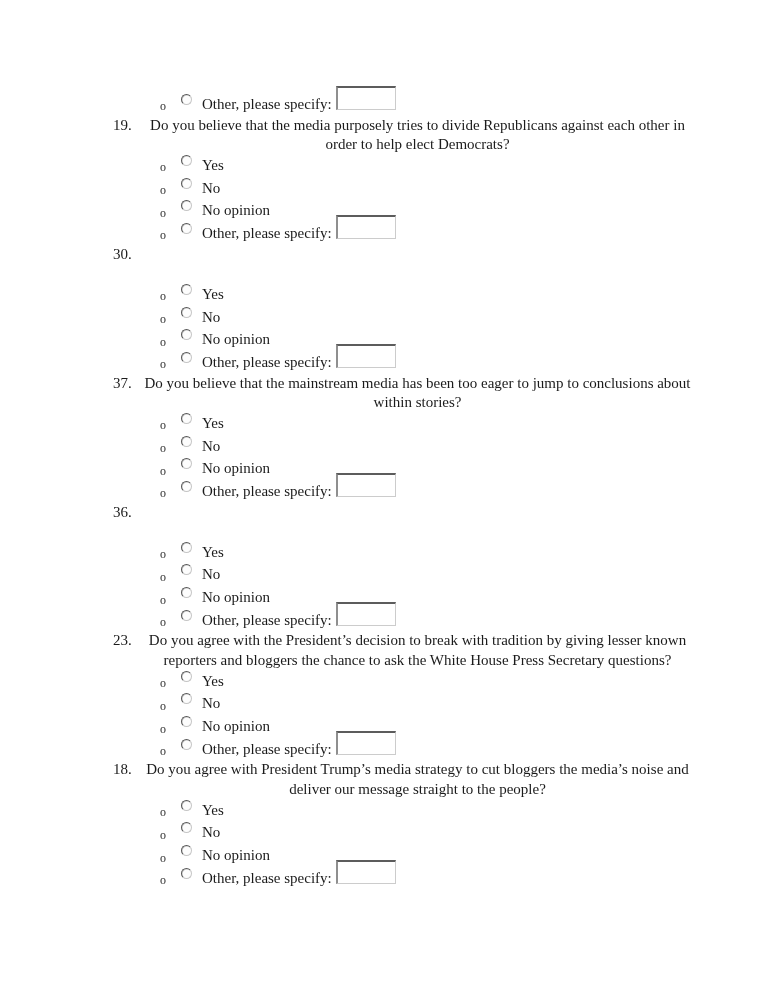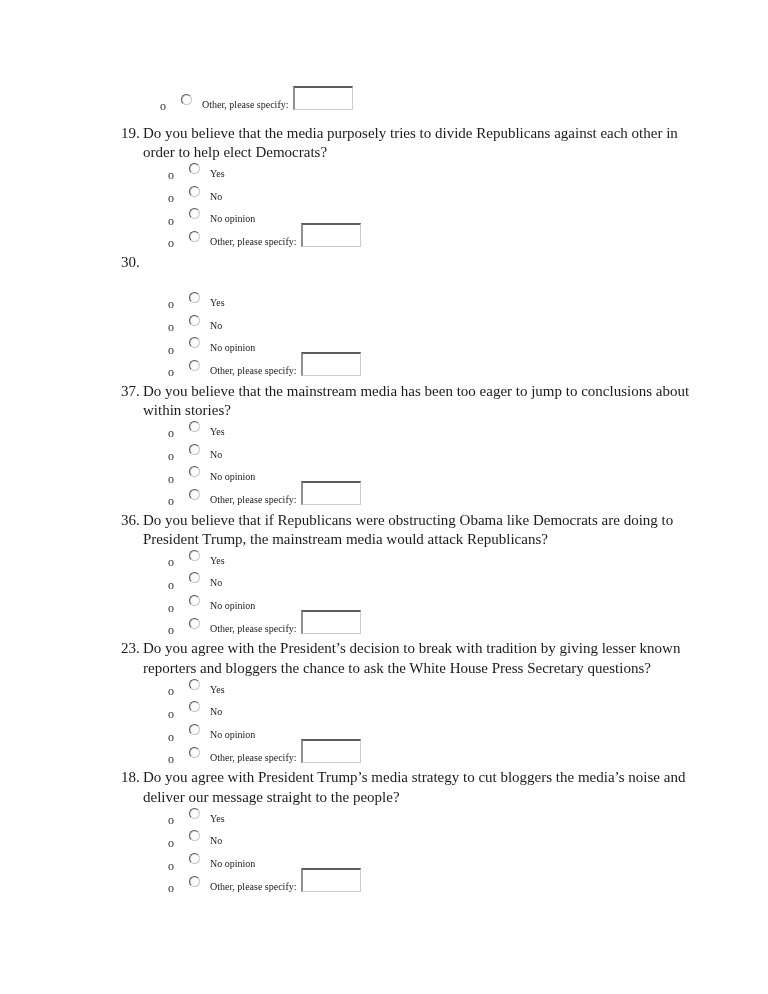--- a/index.html
+++ b/index.html
@@ -17,40 +17,41 @@
   .page {
     position: relative;
     width: 768px;
     height: 994px;
     padding-top: 93px;
     box-sizing: border-box;
   }
   
   ol.questions {
     list-style: none;
-    margin: 8px;
+    margin: 0;
     padding: 0;
   }
   .question { margin: 0; }
   .qline {
     position: relative;
     min-height: 38.6px;
   }
   .qnum {
     position: absolute;
     left: 113px;
     top: 0;
     font-size: 15px;
     line-height: 19.3px;
   }
   .qtext {
     margin-left: 135px;
     width: 565px;
     font-size: 15px;
     line-height: 19.3px;
+    text-align: center;
   }
   
   .option-row {
     display: flex;
     align-items: center;
     height: 22.6px;
     padding-left: 160px;
     box-sizing: border-box;
   }
   .bullet {
@@ -69,21 +70,21 @@
     border-radius: 50%;
     background: #fdfdfd;
     border: 1px solid;
     border-color: #585858 #c6c6c6 #c6c6c6 #585858;
     box-sizing: border-box;
     box-shadow: inset 0.5px 0.5px 0 rgba(90,90,90,0.35);
     transform: translateY(-5px);
     cursor: default;
   }
   .opt-label {
-    font-size: 10px;
+    font-size: 15px;
     line-height: 19px;
     white-space: nowrap;
   }
   .other-input {
     width: 60px;
     height: 24px;
     margin-left: 4px;
     box-sizing: border-box;
     background: #ffffff;
     border-top: 2px solid #5c5c5c;
@@ -201,21 +202,20 @@
     <span class="bullet">o</span>
     <span class="radio"></span>
     <span class="opt-label">Other, please specify:</span>
     <input class="other-input" type="text" style="">
   </div>
         </div>
   </li>
       <li class="question">
     <div class="qline">
       <span class="qnum">36.</span>
-      <div class="qtext">Do you believe that if Republicans were obstructing Obama like Democrats are doing to President Trump, the mainstream media would attack Republicans?</div>
     </div>
     <div class="options">
           <div class="option-row">
     <span class="bullet">o</span>
     <span class="radio"></span>
     <span class="opt-label">Yes</span>
 
   </div>
           <div class="option-row">
     <span class="bullet">o</span>

